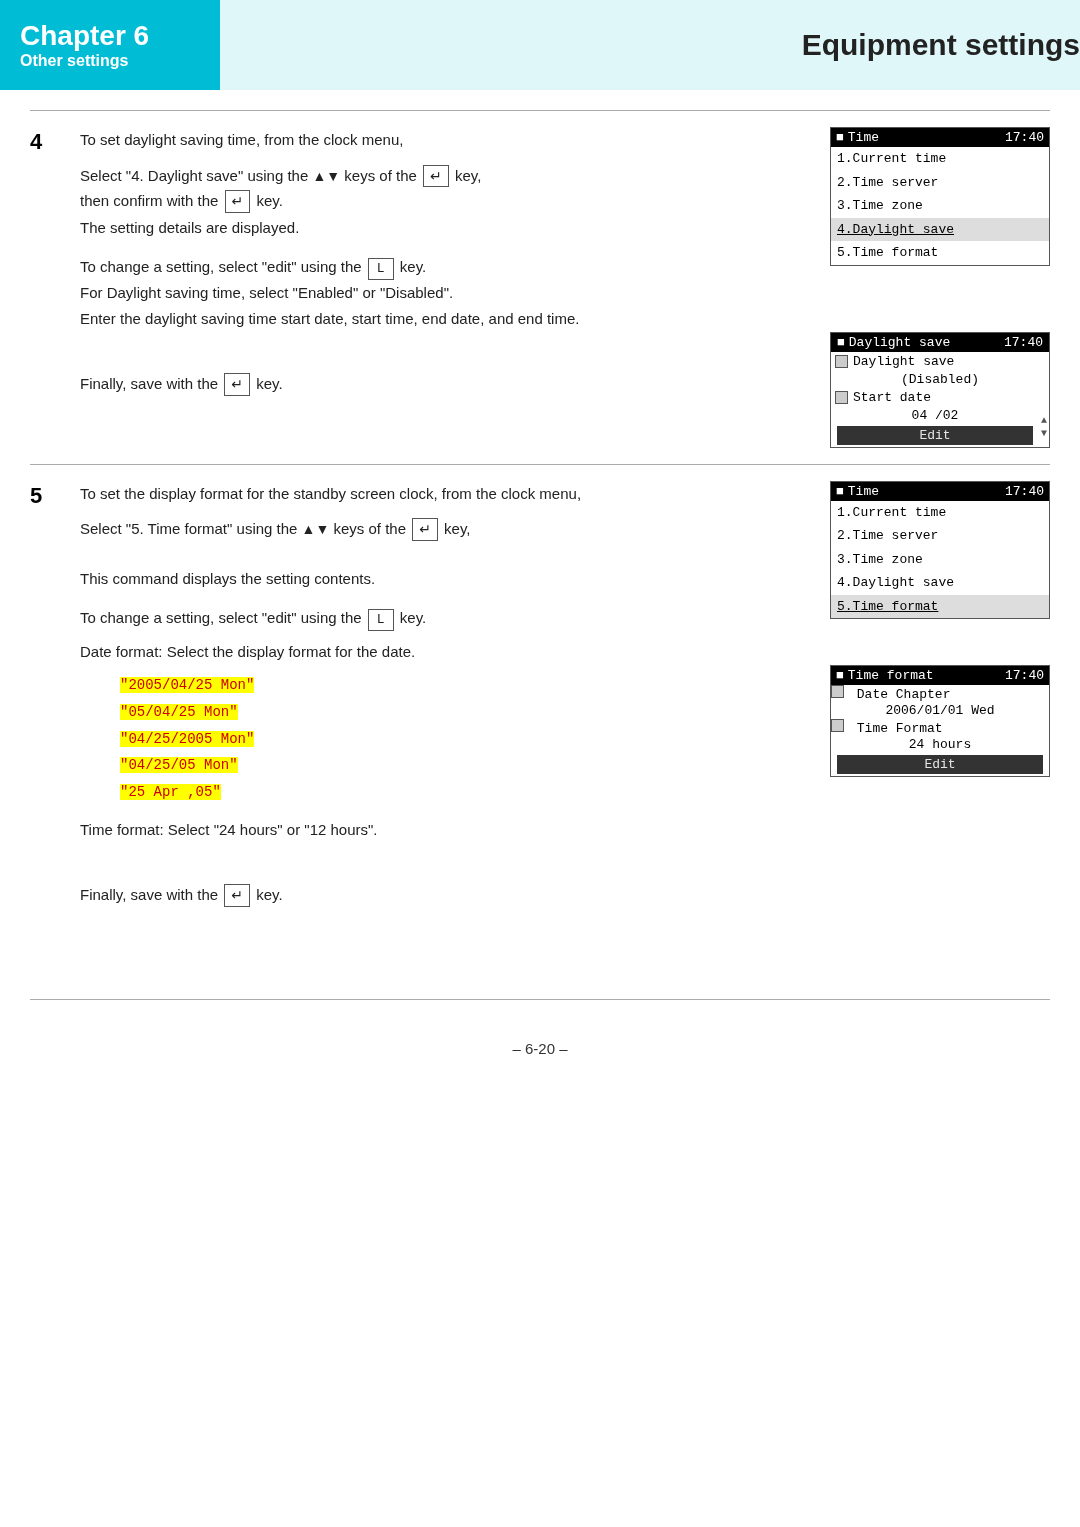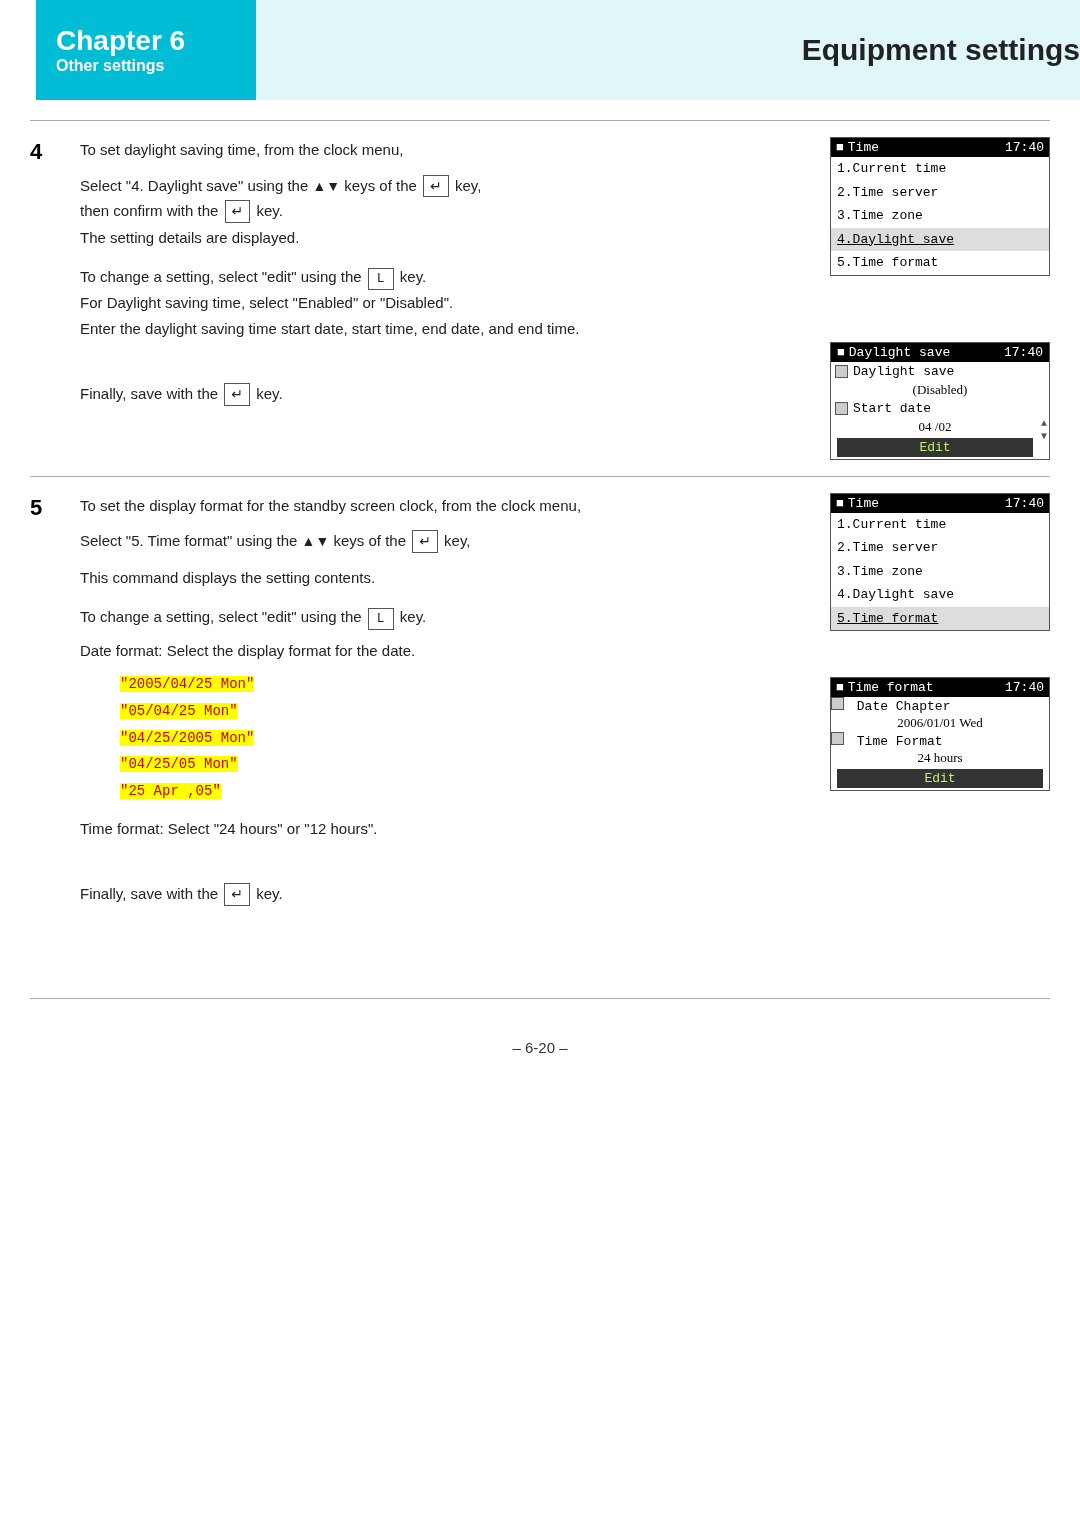--- a/index.html
+++ b/index.html
@@ -8,22 +8,21 @@
       min-height: 1527px;
       font-family: Arial, sans-serif;
       background: #fff;
       color: #000;
     }
 
     
     .header {
       display: flex;
       align-items: stretch;
-      height: 100px;
-      margin-left: 36px;
+      height: 90px;
     }
     .header-chapter {
       background: #00bcd4;
       color: #fff;
       padding: 10px 20px;
       display: flex;
       flex-direction: column;
       justify-content: center;
       min-width: 220px;
     }
@@ -138,25 +137,25 @@
       border: 1.5px solid #555;
       background: #ccc;
       display: inline-block;
       margin-right: 5px;
       flex-shrink: 0;
     }
     .ds-val {
       text-align: center;
       padding: 1px 6px;
       font-size: 13px;
-      font-family: Liberation Serif, serif;
+      font-family: Liberation Mono, monospace;
     }
     .edit-btn {
       background: #333;
-      color: #bef264;
+      color: #e5e5e5;
       text-align: center;
       padding: 2px 24px;
       font-size: 13px;
       margin: 2px 6px;
       cursor: pointer;
     }
     .scroll-indicator {
       display: flex;
       flex-direction: column;
       align-items: center;
@@ -278,21 +277,21 @@
         </div>
         <div class="ds-row">
           <span class="ds-checkbox"></span>
           <span>Daylight save</span>
         </div>
         <div class="ds-val">(Disabled)</div>
         <div class="ds-row">
           <span class="ds-checkbox"></span>
           <span>Start date</span>
         </div>
-        <div style="display:flex;align-items:flex-start">
+        <div style="display:flex;align-items:center">
           <div style="flex:1">
             <div class="ds-val">04 /02</div>
             <div class="edit-btn">Edit</div>
           </div>
           <div class="scroll-indicator">
             <span>▲</span>
             <span style="margin-top:2px">▼</span>
           </div>
         </div>
       </div>
@@ -301,21 +300,21 @@
 
   <div class="section-row section-border-bottom">
     <div class="section-number">5</div>
     <div class="section-text">
       <p>To set the display format for the standby screen clock, from the clock menu,</p>
       <p style="margin-top:10px">
         Select "5. Time format" using the <span class="nav-arrows">▲▼</span> keys of the
         <span class="key-icon-enter">↵</span>
         key,
       </p>
-      <p style="margin-top:11px">This command displays the setting contents.</p>
+      <p style="margin-top:24px">This command displays the setting contents.</p>
       <p style="margin-top:14px">
         To change a setting, select "edit" using the <span class="key-icon">L</span> key.
       </p>
       <p style="margin-top:8px">Date format:  Select the display format for the date.</p>
 
       <div style="margin-top:6px;margin-left:40px">
         <div><span class="yellow-highlight">"2005/04/25 Mon"</span></div>
         <div><span class="yellow-highlight">"05/04/25 Mon"</span></div>
         <div><span class="yellow-highlight">"04/25/2005 Mon"</span></div>
         <div><span class="yellow-highlight">"04/25/05 Mon"</span></div>

